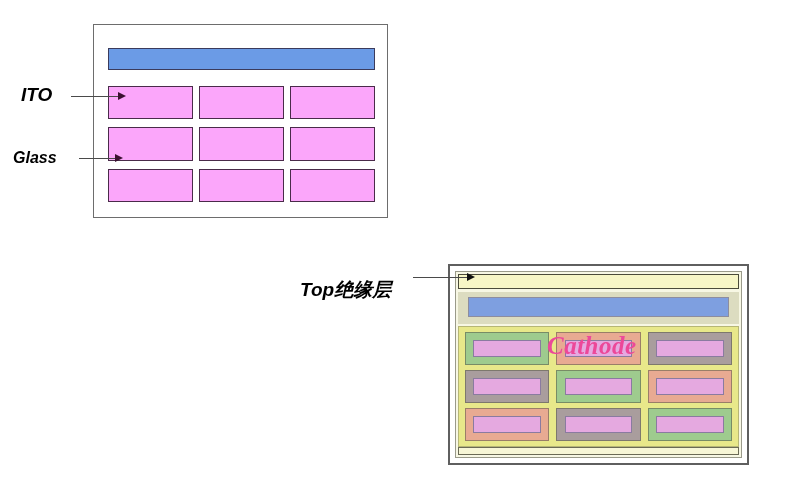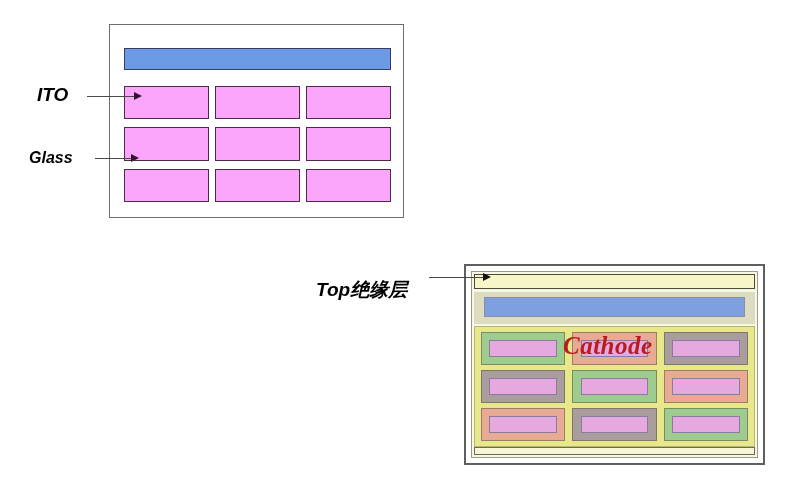--- a/index.html
+++ b/index.html
@@ -11,21 +11,21 @@
     width: 800px;
     height: 503px;
     position: relative;
     overflow: hidden;
     font-family: "Liberation Sans", sans-serif;
     background: #ffffff;
   }
 
   .stage {
     position: absolute;
-    left: 17px; top: 0;
+    left: 1px; top: 0;
     width: 764px;
     height: 503px;
   }
 
   
   .label {
     position: absolute;
     font-family: "Liberation Sans", sans-serif;
     font-weight: bold;
     font-style: italic;
@@ -188,21 +188,21 @@
     box-sizing: border-box;
   }
 
   .cathode-text {
     position: absolute;
     left: 546px; top: 332px;
     font-family: "Liberation Serif", serif;
     font-weight: bold;
     font-style: italic;
     font-size: 25px;
-    color: #b91c1c;
+    color: #ec4899;
     white-space: nowrap;
     letter-spacing: .5px;
     z-index: 40;
   }
 </style>
 </head>
 <body>
 
 <div class="stage">
 

